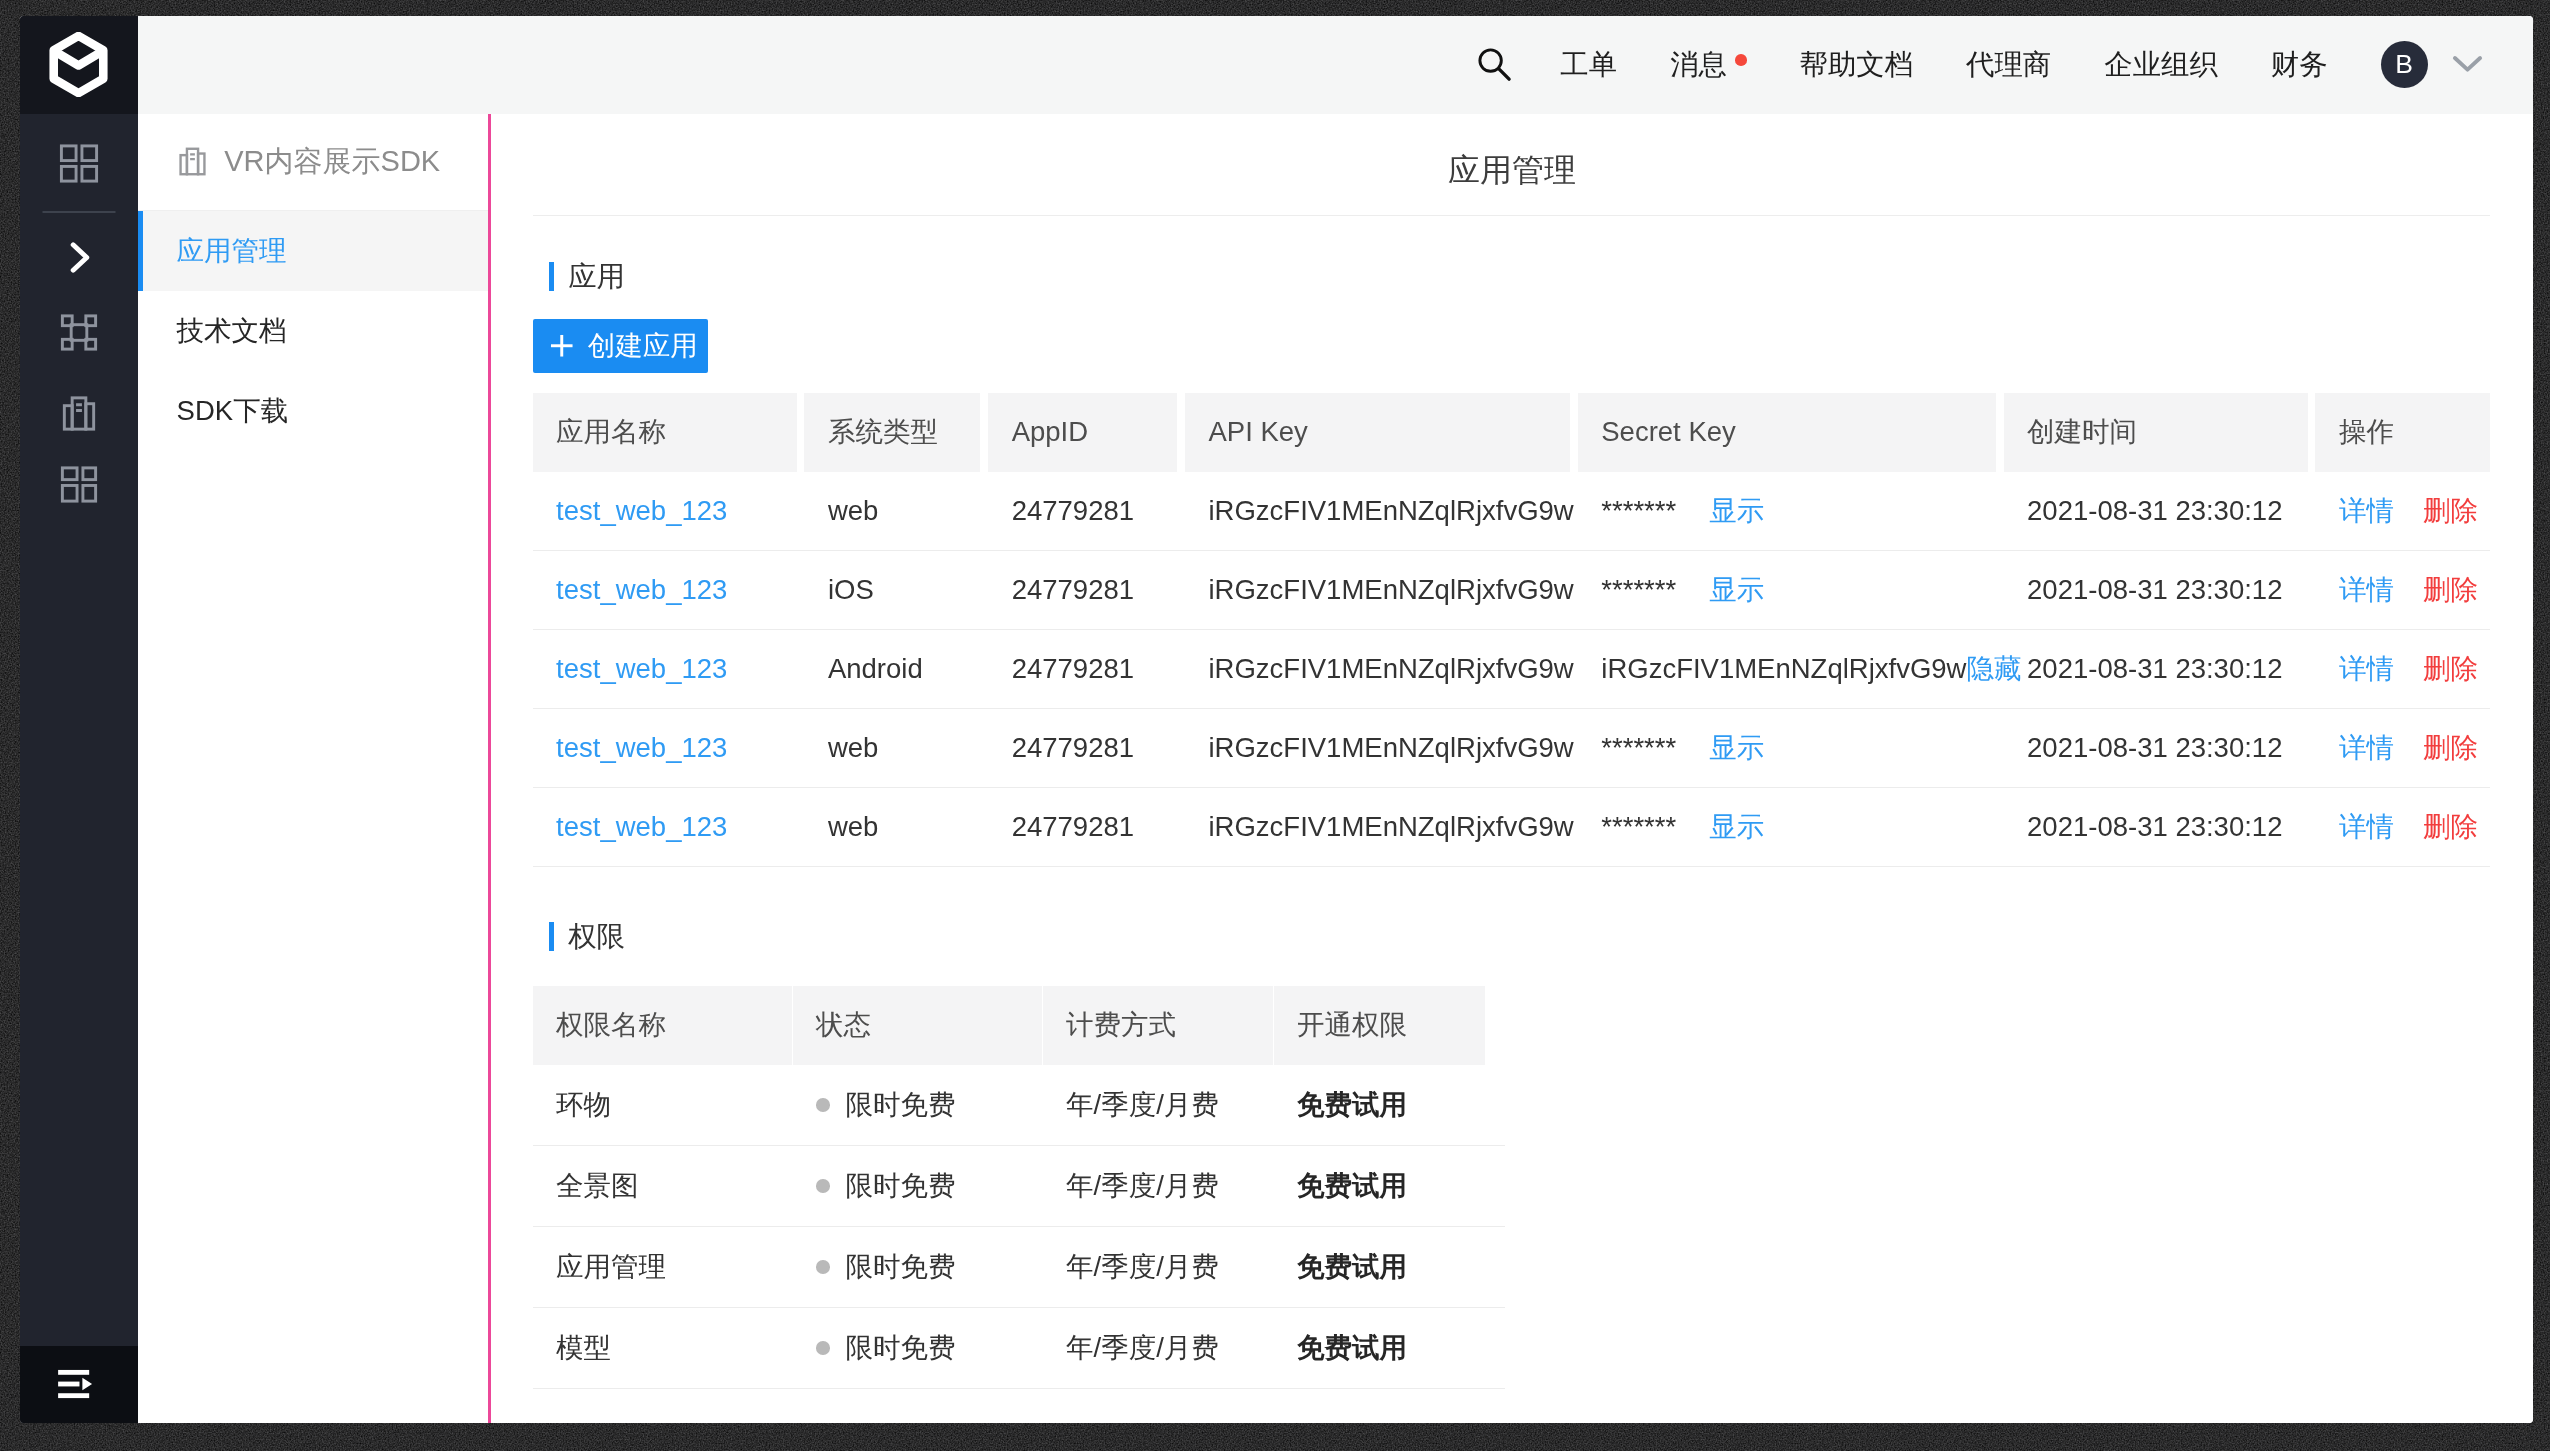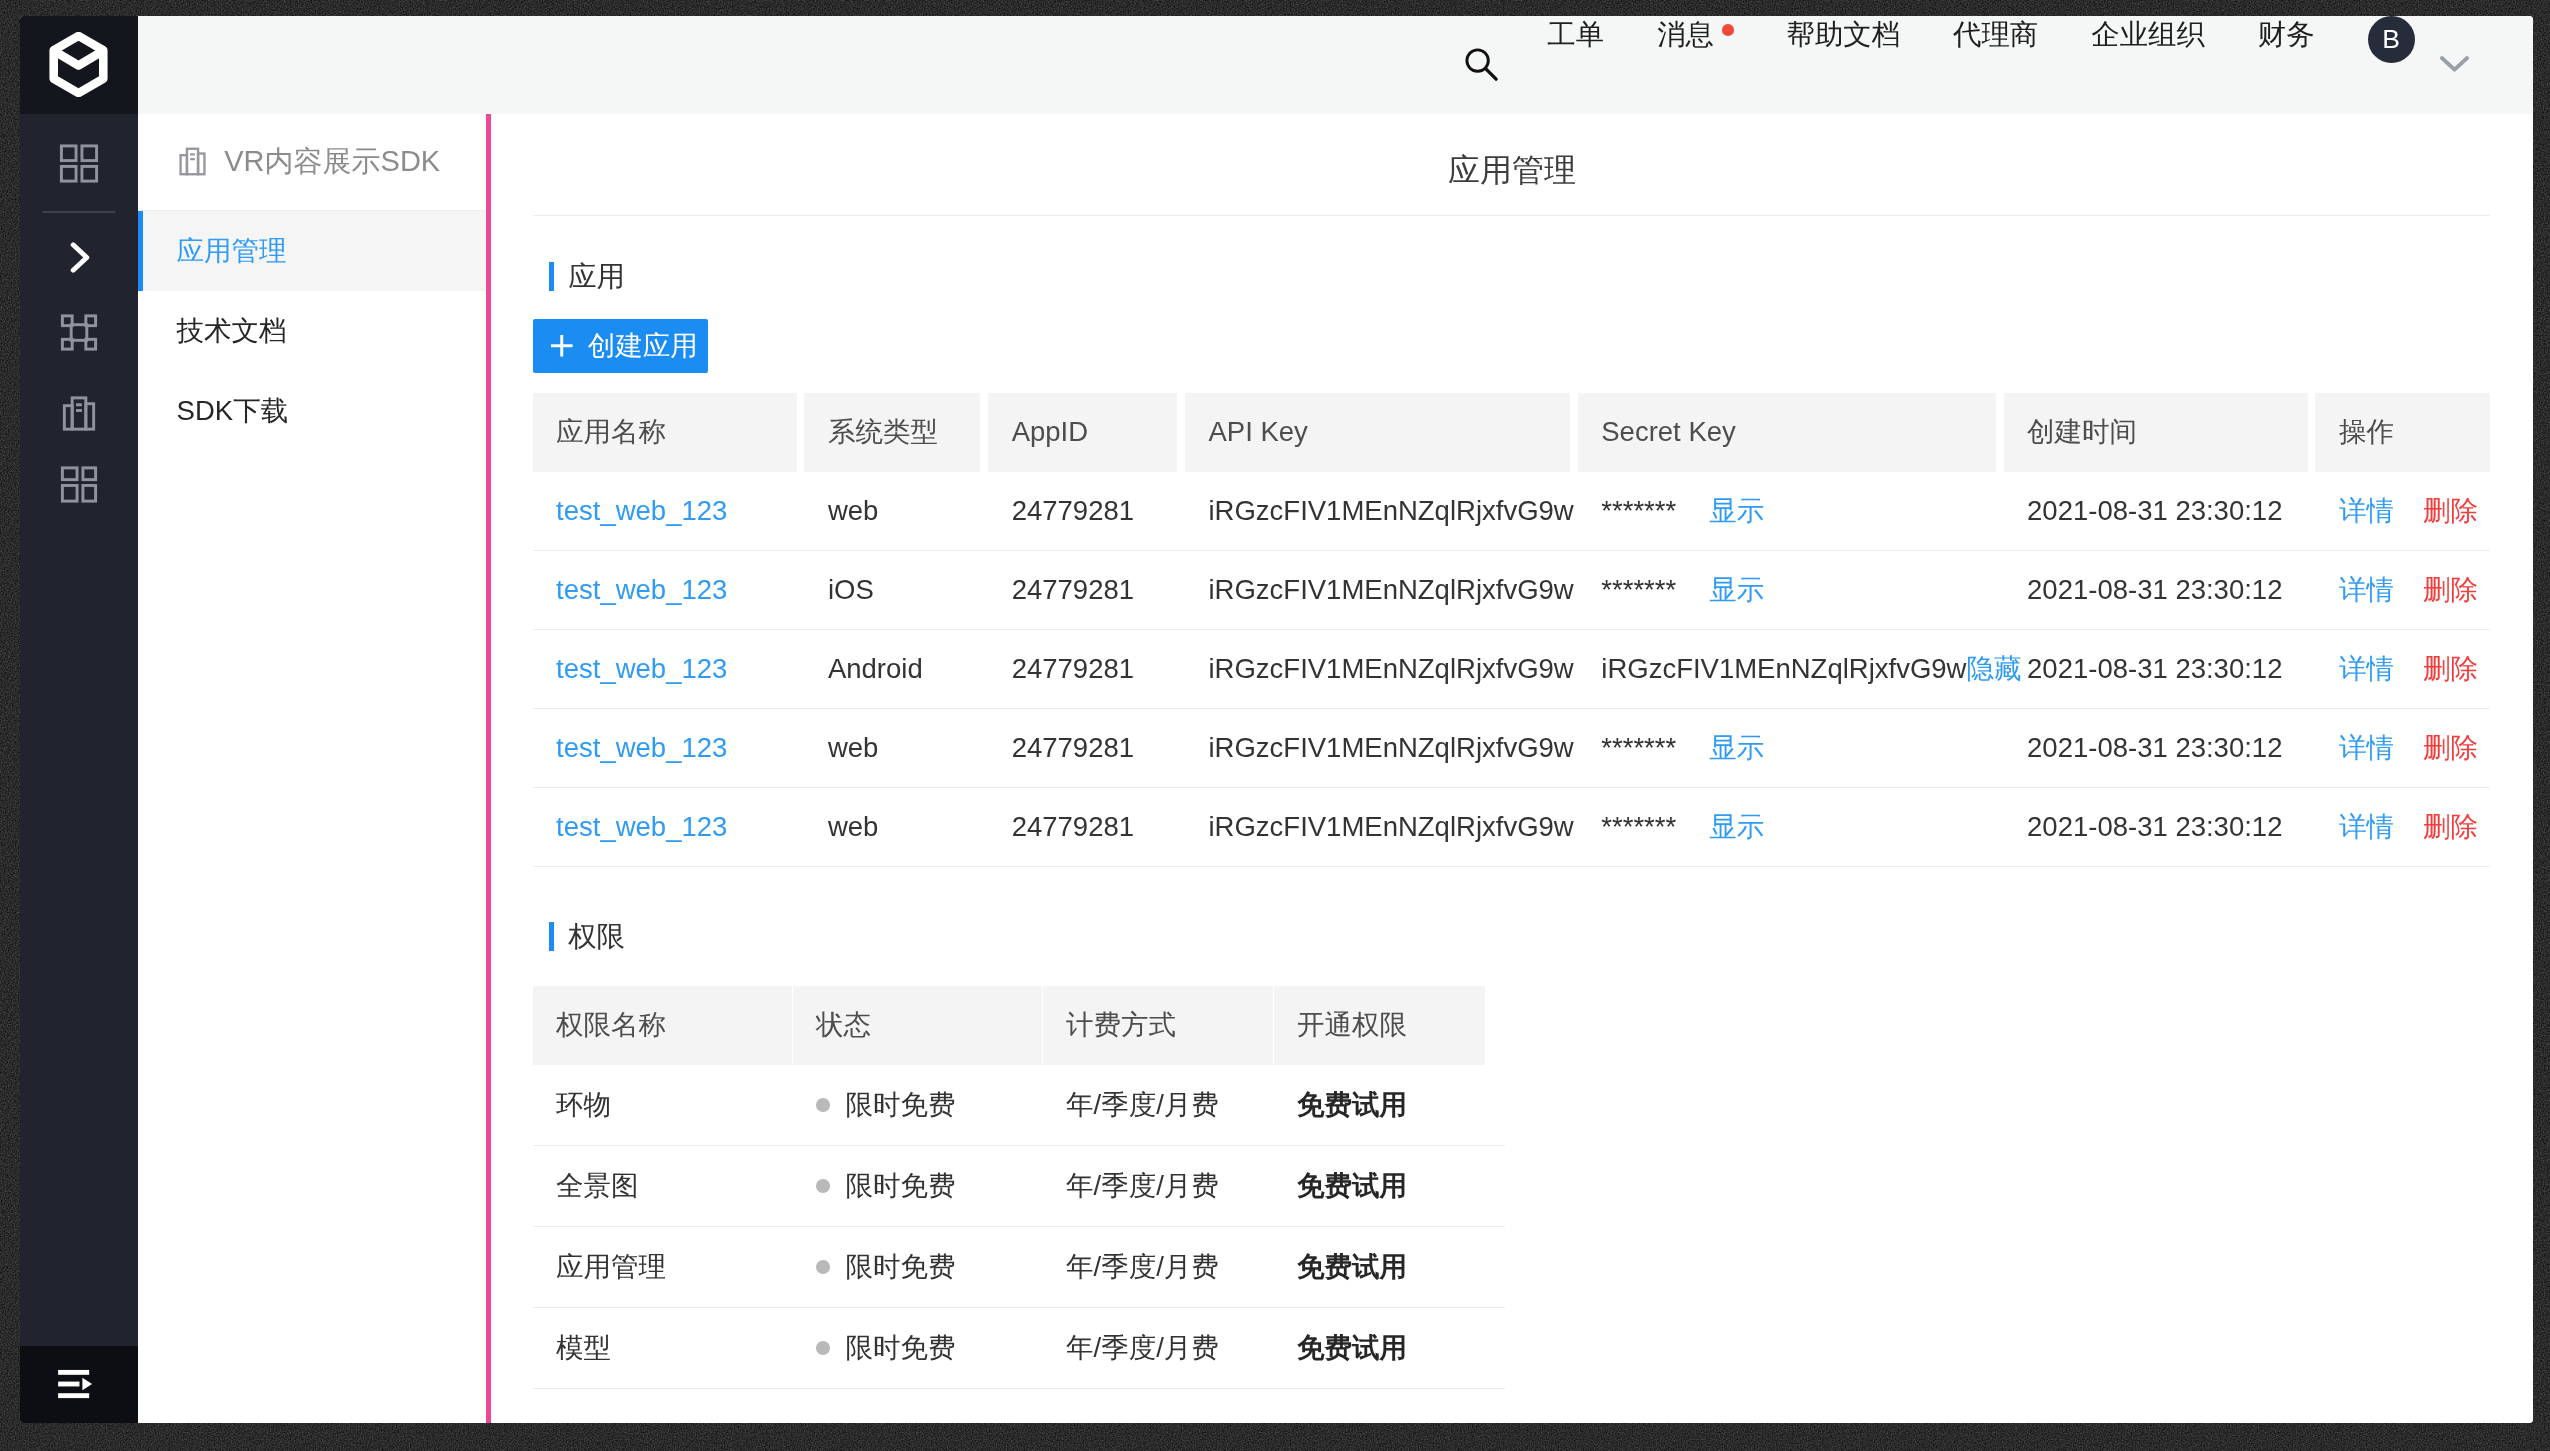--- a/index.html
+++ b/index.html
@@ -10,41 +10,41 @@
   }
   .noise{position:absolute;left:0;top:0;z-index:0;}
   
   .app{
     position:absolute;left:19.6px;top:15.7px;width:2513px;height:1407px;
     background:#fff;border-radius:3.9px;overflow:hidden;z-index:1;
   }
   
   .topbar{
     position:absolute;left:0;top:0;width:100%;height:98px;background:#f5f6f6;
-    display:flex;justify-content:flex-end;
-    padding-right:63px;gap:53px;box-sizing:border-box;z-index:3;
+    display:flex;align-items:center;justify-content:flex-end;
+    padding-right:50px;gap:53px;box-sizing:border-box;z-index:3;
   }
   .topnav-item{font-size:28.4px;color:#1f1f1f;cursor:pointer;position:relative;white-space:nowrap;}
   .msg-dot{display:inline-block;width:11.8px;height:11.8px;border-radius:50%;background:#f5483b;margin-left:7.8px;vertical-align:middle;transform:translateY(-5.9px);}
   .search-wrap{display:flex;align-items:center;margin-right:-5.9px;cursor:pointer;}
   .avatar{
     width:47px;height:47px;border-radius:50%;background:#272c3a;color:#fff;
     display:flex;align-items:center;justify-content:center;font-size:26.5px;cursor:pointer;
   }
   .chev-wrap{margin-left:-29px;display:flex;align-items:center;cursor:pointer;}
   
   .rail{position:absolute;left:0;top:0;width:118px;height:100%;background:#21242e;z-index:4;}
   .logo-block{position:absolute;left:0;top:0;width:118px;height:98px;background:#14161d;display:flex;align-items:center;justify-content:center;cursor:pointer;}
   .rail-ic{position:absolute;left:50%;transform:translateX(-50%);cursor:pointer;display:flex;}
   .rail-div{position:absolute;left:50%;transform:translateX(-50%);top:195px;width:73px;height:2px;background:#3d424d;}
   .rail-bottom{position:absolute;left:0;bottom:0;width:118px;height:77px;background:#0c0e13;display:flex;align-items:center;justify-content:center;cursor:pointer;}
   
   .subnav{
     position:absolute;left:118px;top:98px;bottom:0;width:353px;background:#fff;
-    border-right:5px solid #ec4899;box-sizing:border-box;z-index:2;
+    border-right:3px solid #ec4899;box-sizing:border-box;z-index:2;
   }
   .subnav-header{
     height:96px;border-bottom:1px solid #efefef;display:flex;align-items:center;
     padding-left:37px;gap:14.7px;color:#8c8c8c;font-size:29px;
   }
   .subnav-item{
     position:relative;height:80px;display:flex;align-items:center;
     padding-left:39px;font-size:27.5px;color:#262626;cursor:pointer;box-sizing:border-box;
   }
   .subnav-item.active{background:#f5f5f5;color:#2f9bf4;}

